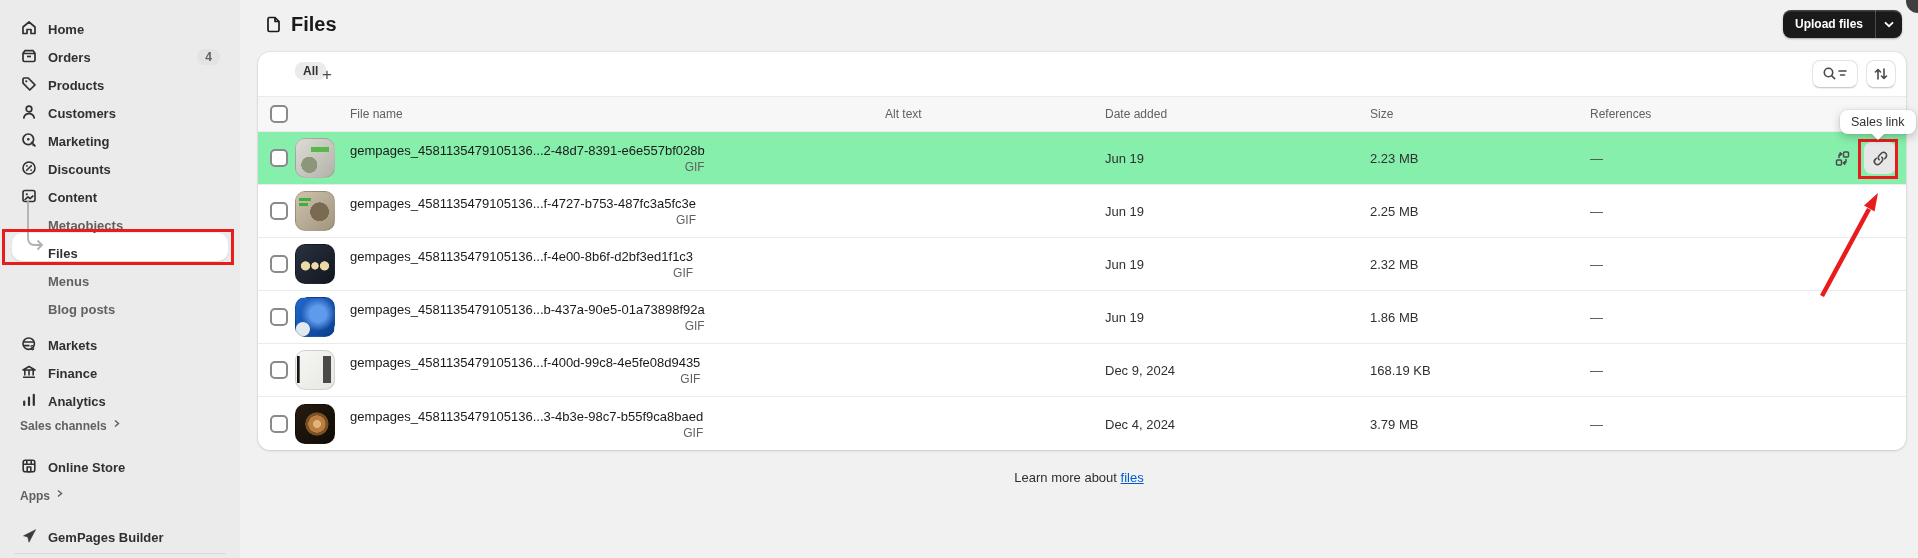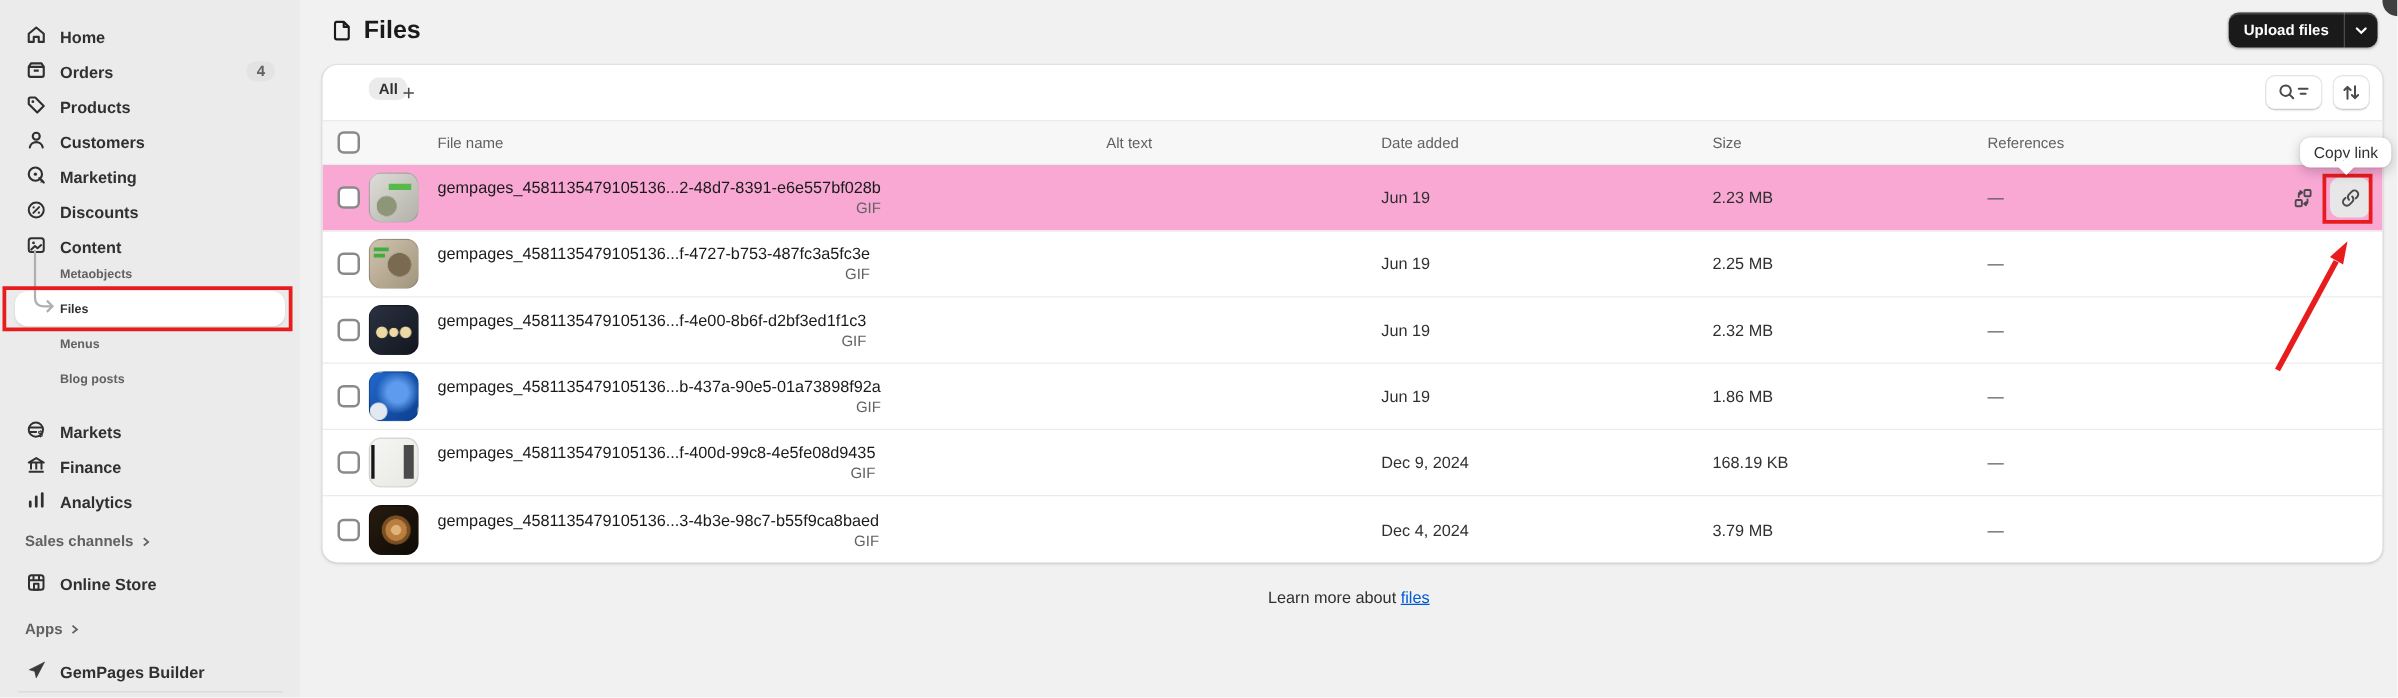--- a/index.html
+++ b/index.html
@@ -22,30 +22,30 @@
     display:flex; align-items:flex-end; height:28px; margin:0 12px;
     padding:0 8px; border-radius:10px; gap:10px;
     font-size:13px; font-weight:600; color:#303030; cursor:default;
   }
   .sb-item .ic { width:18px; height:18px; flex:0 0 auto; }
   .badge {
     margin-left:auto; background:#e3e3e3; color:#616161;
     font-size:12px; font-weight:600; border-radius:9px; padding:1px 8px;
   }
   .sb-sub {
-    display:flex; align-items:center; height:28px; margin:0 12px;
+    display:flex; align-items:flex-end; height:28px; margin:0 12px;
     padding:0 8px 0 36px; border-radius:10px;
-    font-size:10px; font-weight:600; color:#616161;
+    font-size:13px; font-weight:600; color:#616161;
   }
   .sb-sub.active {
     background:#fff; color:#303030; font-weight:700;
     box-shadow:0 1px 2px rgba(0,0,0,.1); position:relative; z-index:3;
   }
   .section-label {
-    display:flex; align-items:center; gap:5px; height:28px;
+    display:flex; gap:5px; height:28px;
     margin:0 12px; padding:0 8px; font-size:12px; font-weight:600; color:#616161;
   }
   .spacer8{height:8px;} .spacer10{height:10px;} .spacer14{height:14px;}
   .sb-divider { height:1px; background:#d9d9d9; margin:8px 14px 0 14px; }
   .tree-svg { position:absolute; left:22px; top:198px; z-index:4; pointer-events:none; }
   .redbox-files {
     position:absolute; left:2px; top:229px; width:232px; height:36px;
     border:3px solid #e81c1c; z-index:10; pointer-events:none;
   }
 
@@ -91,21 +91,21 @@
   .ibtn.search { width:46px; } .ibtn.sort { width:30px; }
 
   
   .thead {
     position:relative; height:36px; background:#f7f7f7;
     border-top:1px solid #ebebeb; border-bottom:1px solid #ebebeb;
   }
   .thead .cell { font-size:12px; color:#616161; font-weight:500; }
   .trow { position:relative; height:53px; border-bottom:1px solid #ebebeb; }
   .trow:last-child { border-bottom:none; }
-  .trow.hovered { background:#f9a8d4; }
+  .trow.hovered { background:#86efac; }
   .cell { position:absolute; top:50%; transform:translateY(-50%); font-size:13px; color:#303030; white-space:nowrap; } .c-name { left:92px; } .c-alt { left:627px; }
   .c-date { left:847px; } .c-size { left:1112px; } .c-refs { left:1332px; }
   .cbx {
     position:absolute; left:12px; top:50%; transform:translateY(-50%);
     width:18px; height:18px; border:2px solid #8a8a8a; border-radius:5px; background:#fff; cursor:pointer;
   }
   .thumb {
     position:absolute; left:37px; top:50%; transform:translateY(-50%);
     width:40px; height:40px; border-radius:10px; border:1px solid rgba(0,0,0,.12); cursor:pointer;
   }
@@ -434,21 +434,21 @@
       <div class="namecell">
         <div class="fname">gempages_4581135479105136...3-4b3e-98c7-b55f9ca8baed</div>
         <div class="ftype">GIF</div>
       </div>
       <span class="cell c-date">Dec 4, 2024</span>
       <span class="cell c-size">3.79 MB</span>
       <span class="cell c-refs refs-dash">—</span>
     </div>
   </div>
 
-  <div class="tooltip">Copy link</div>
+  <div class="tooltip">Sales link</div>
   <div class="redbox-link"></div>
 
   <div class="learn-more">
     <span>Learn more about</span>
     <a>files</a>
   </div>
 </main>
 
 <svg class="anno-arrow" width="1918" height="558" viewBox="0 0 1918 558">
   <path d="M1822 296 L1869 209" stroke="#e81c1c" stroke-width="4.5" fill="none"></path>

